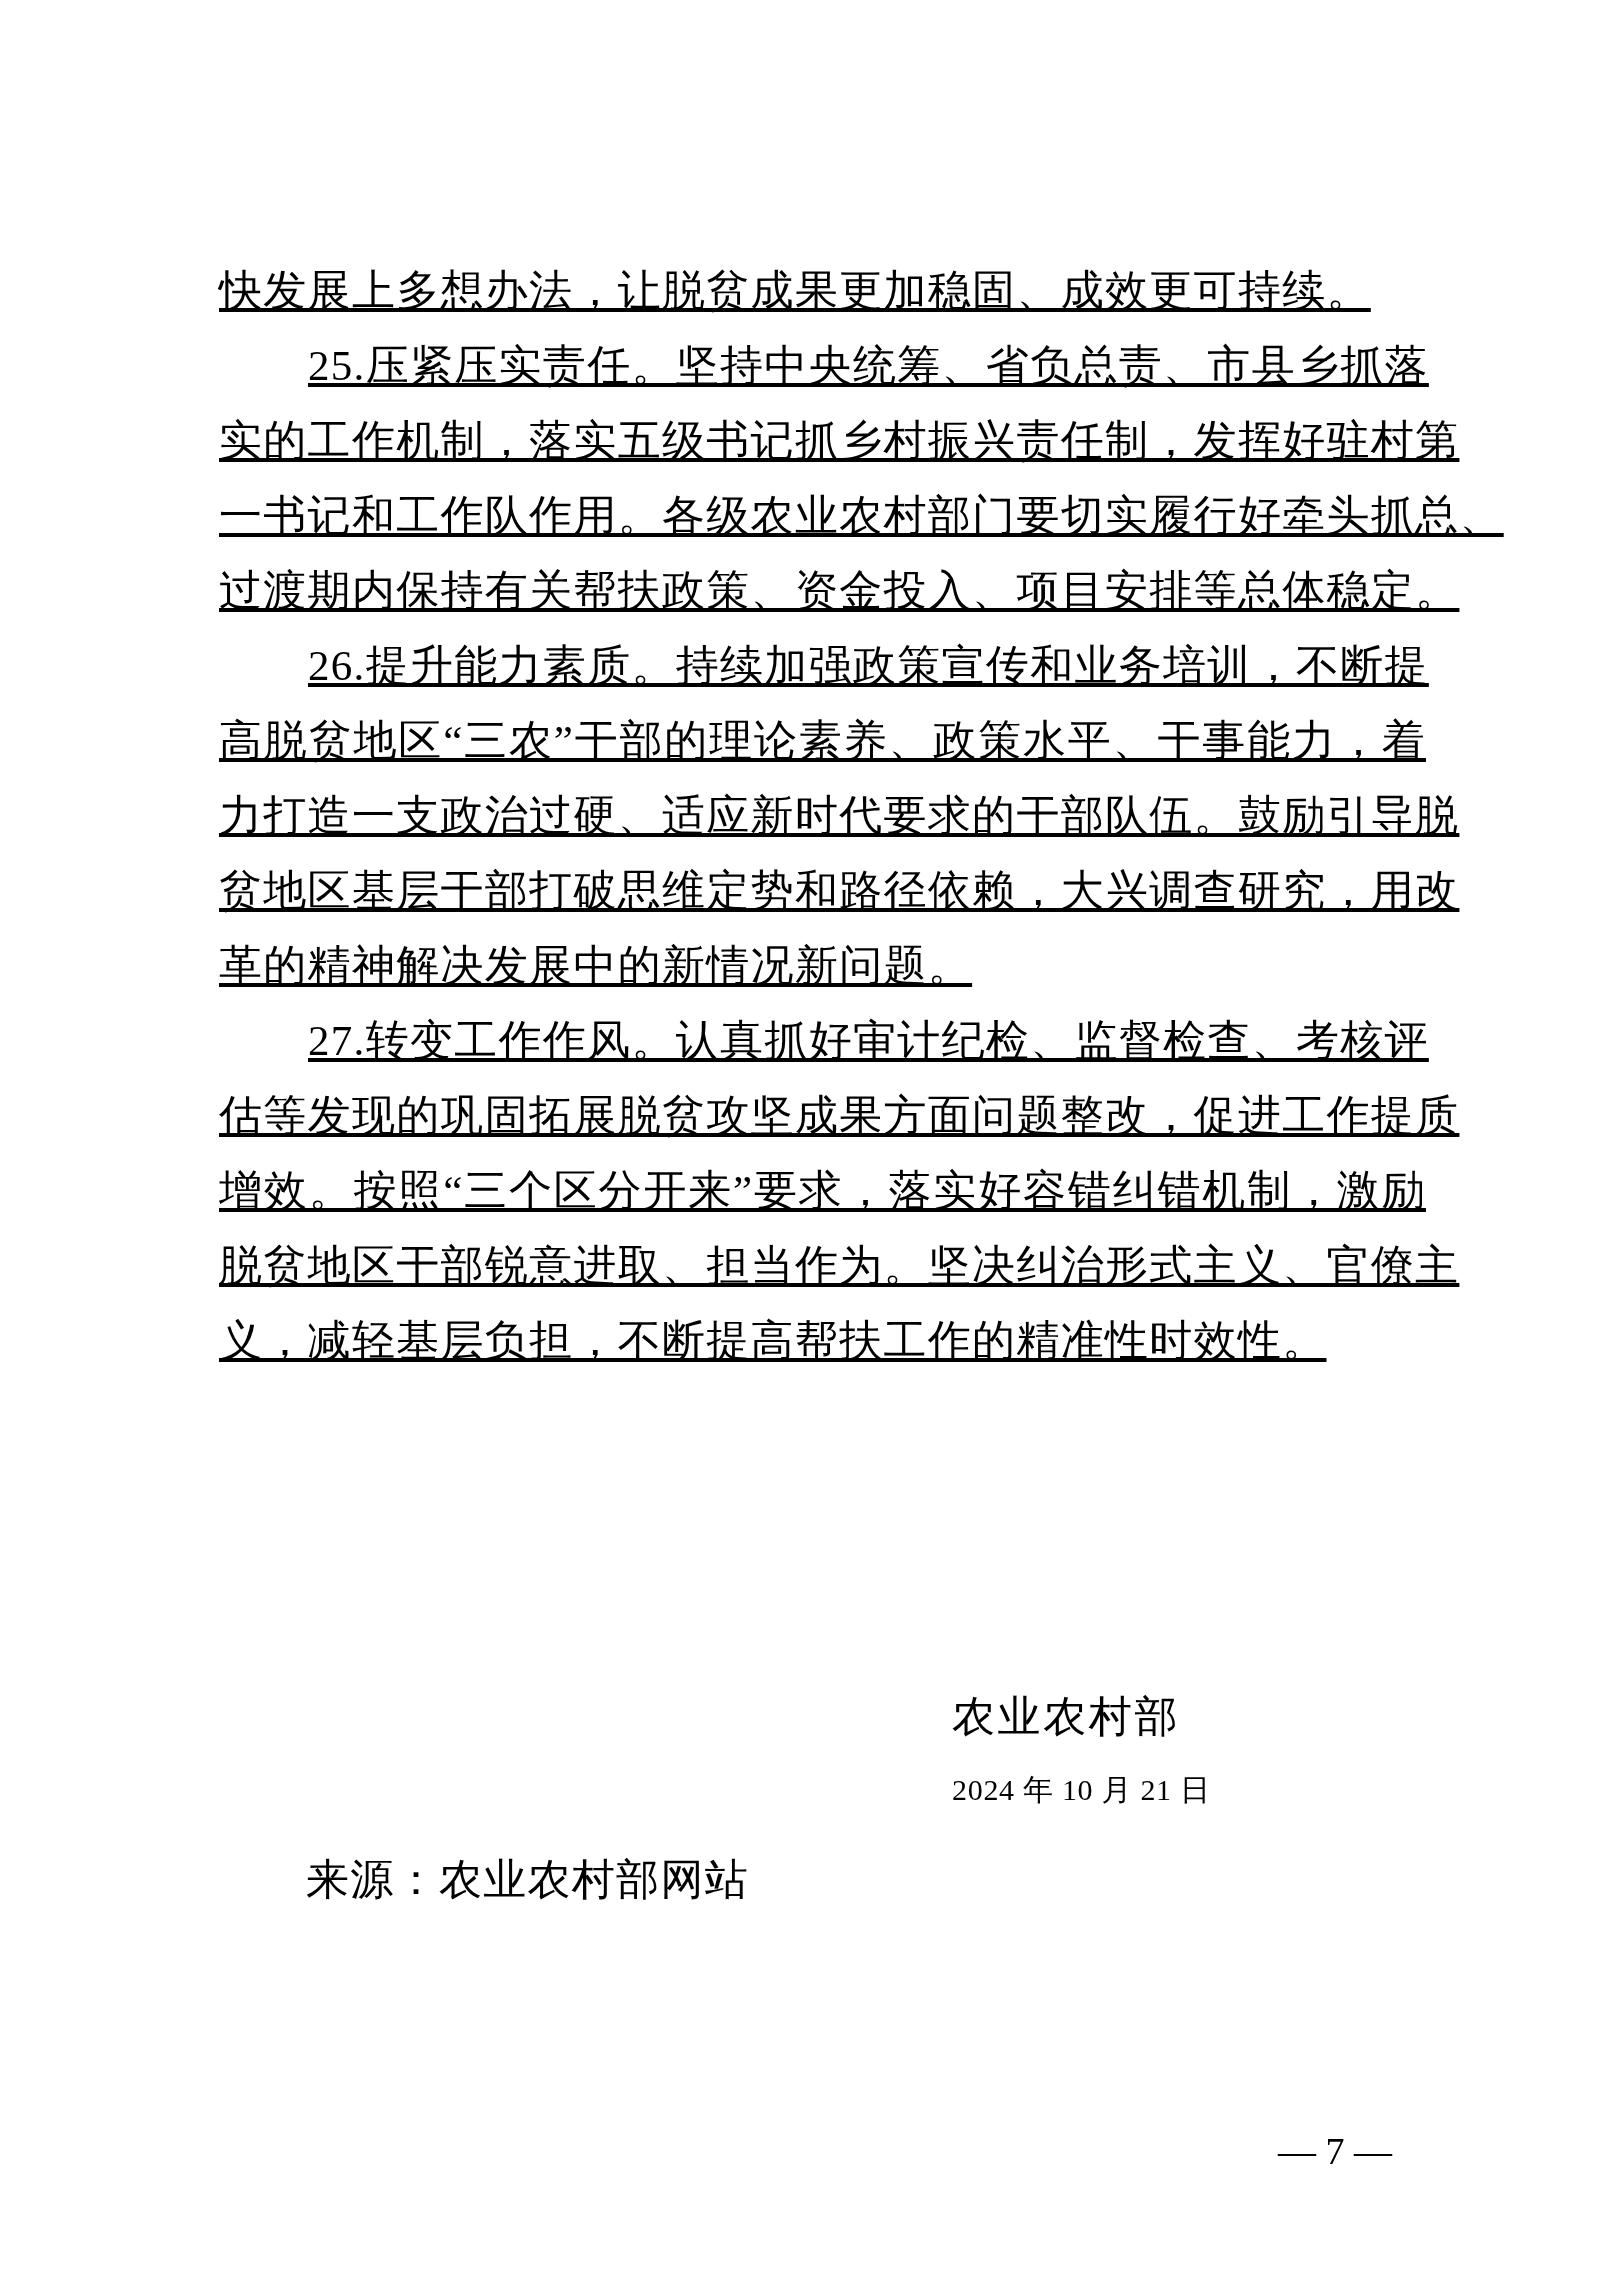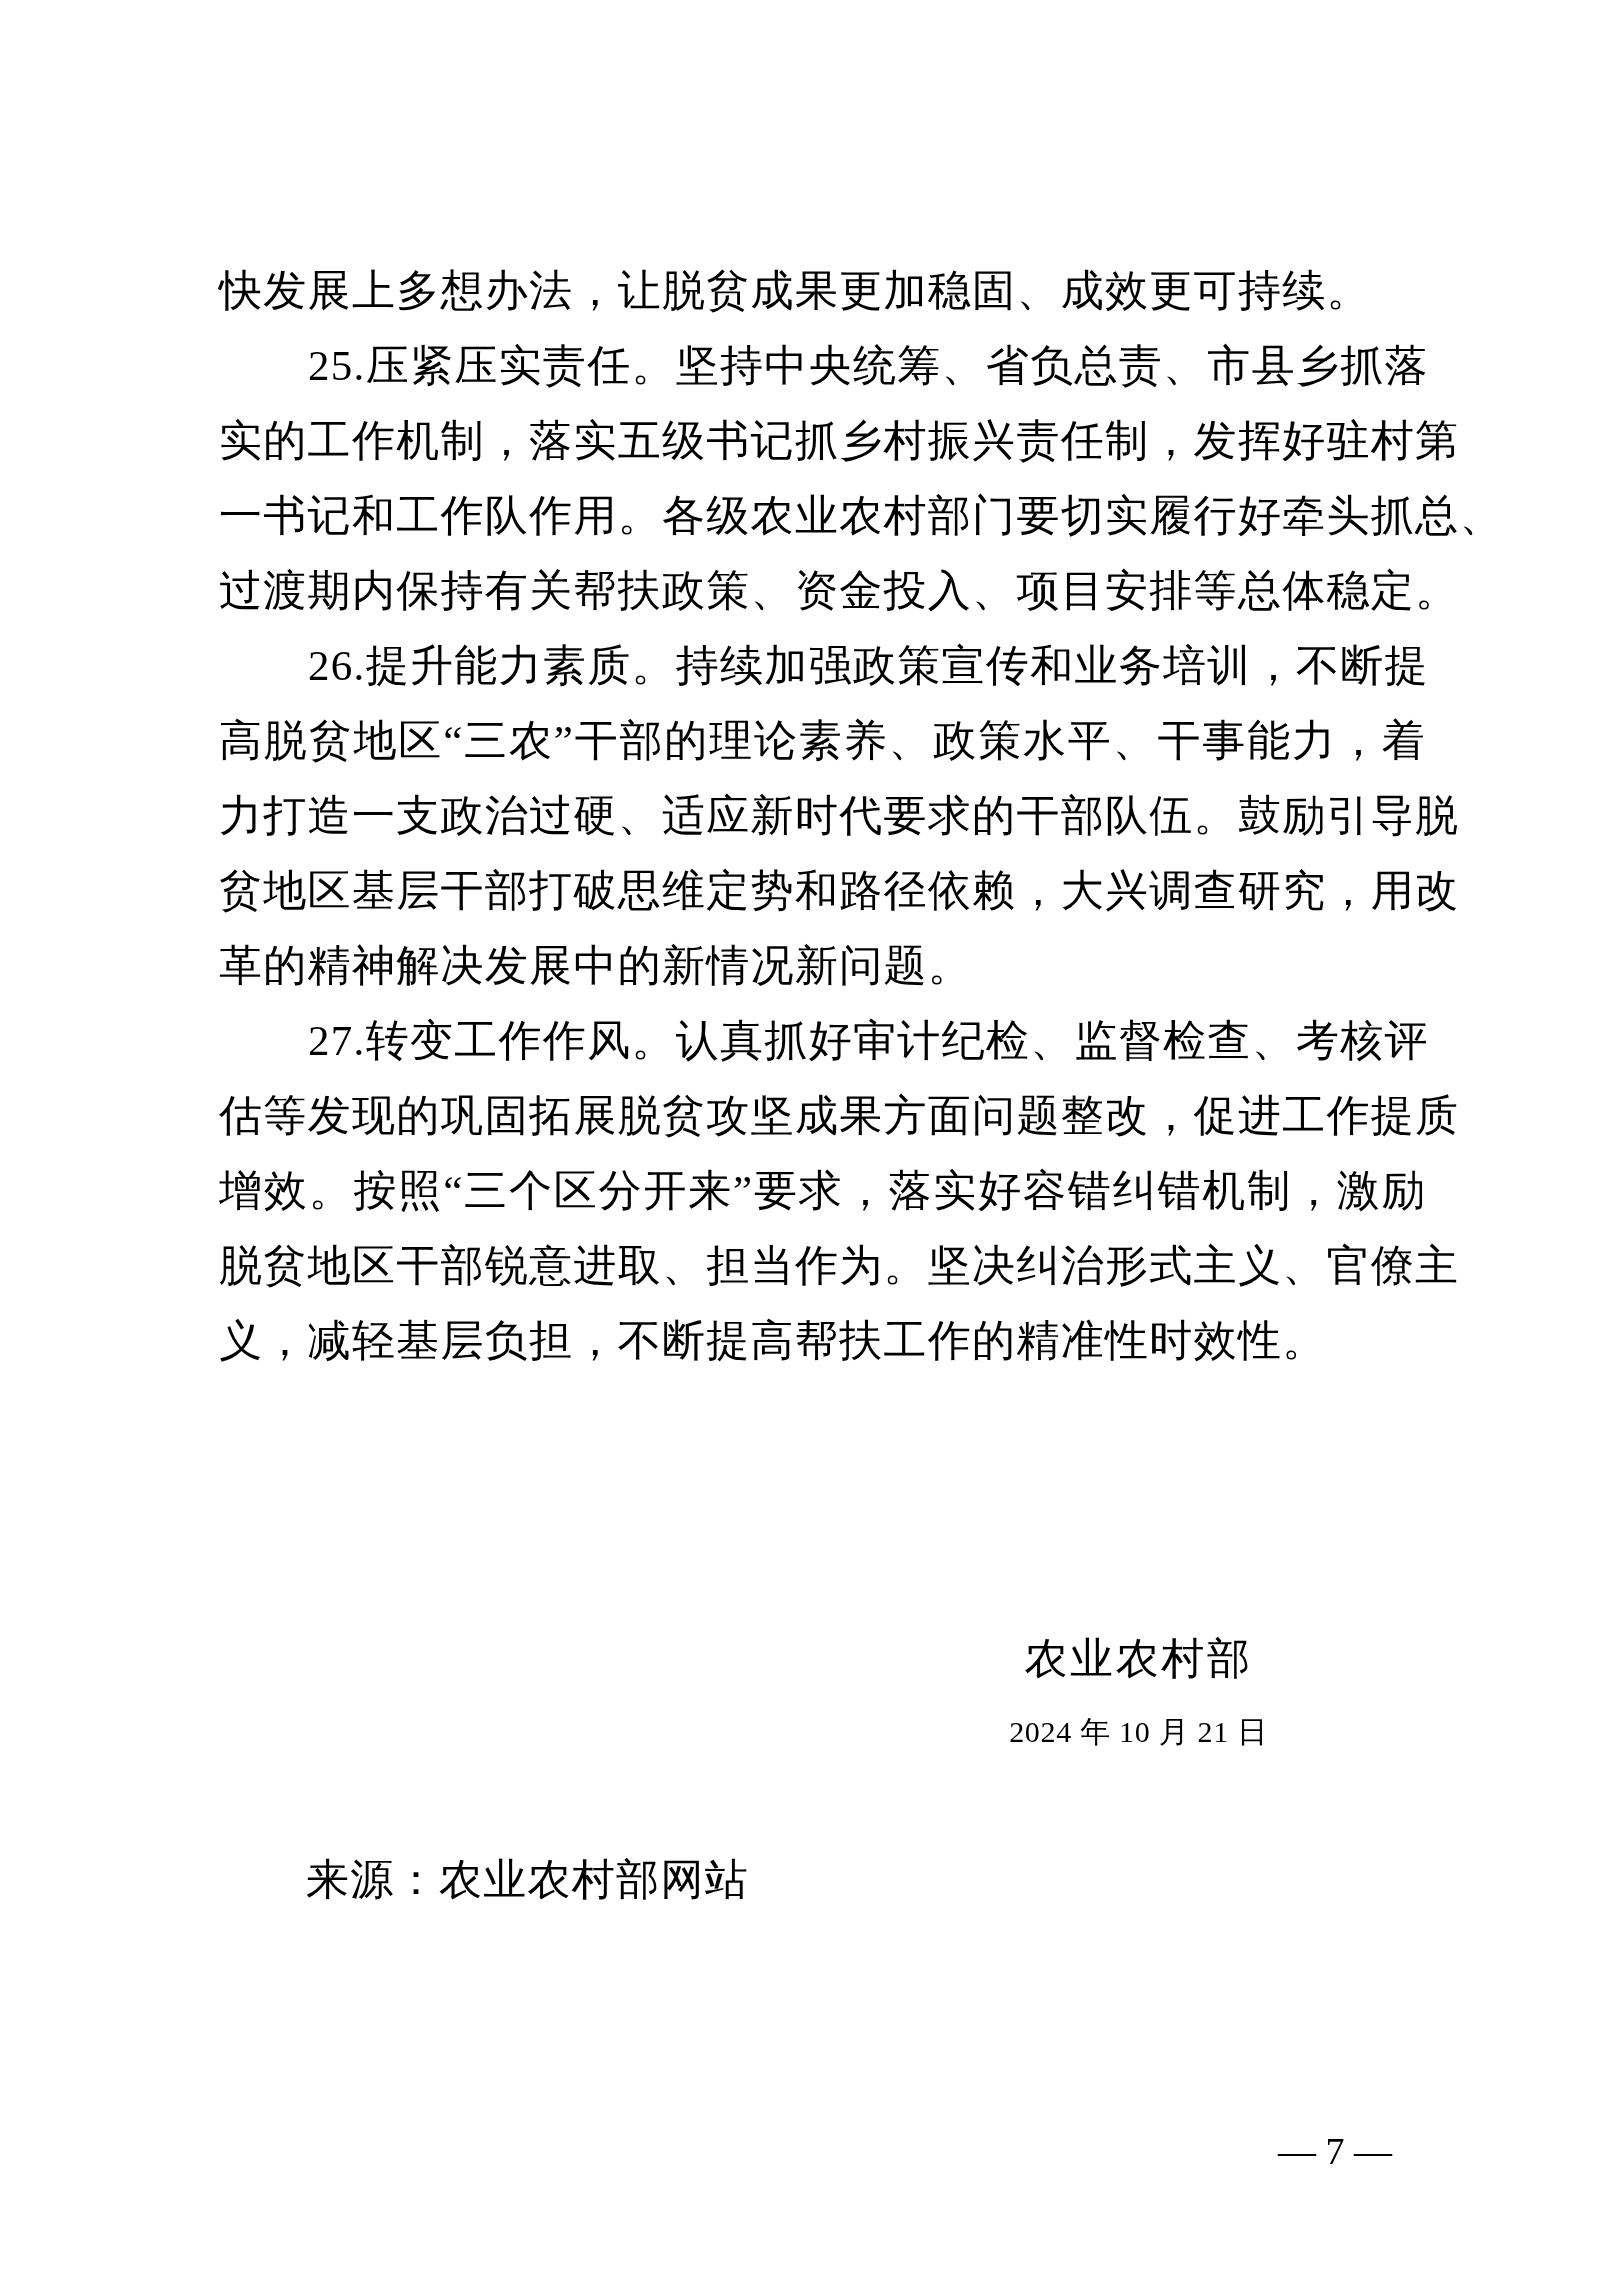--- a/index.html
+++ b/index.html
@@ -23,35 +23,36 @@
     width: 1207px;
   }
   .line {
     font-size: 43px;
     line-height: 75px;
     height: 75px;
     letter-spacing: 1.3px;
     white-space: nowrap;
     text-align: justify;
     text-align-last: justify;
+    text-decoration: underline;
     -moz-text-align-last: justify;
   }
   .line.indent {
     text-indent: 89px;
   }
   .line.end {
     text-align-last: left;
     -moz-text-align-last: left;
   }
   .signature {
     position: absolute;
     left: 952px;
-    top: 1622px;
+    top: 1680px;
     width: 373px;
-    text-align: center;
+    text-align: left;
   }
   .sig-author {
     font-size: 43px;
     line-height: 73px;
     letter-spacing: 2.6px;
   }
   .sig-date {
     font-size: 30px;
     line-height: 73px;
     letter-spacing: 0.7px;

